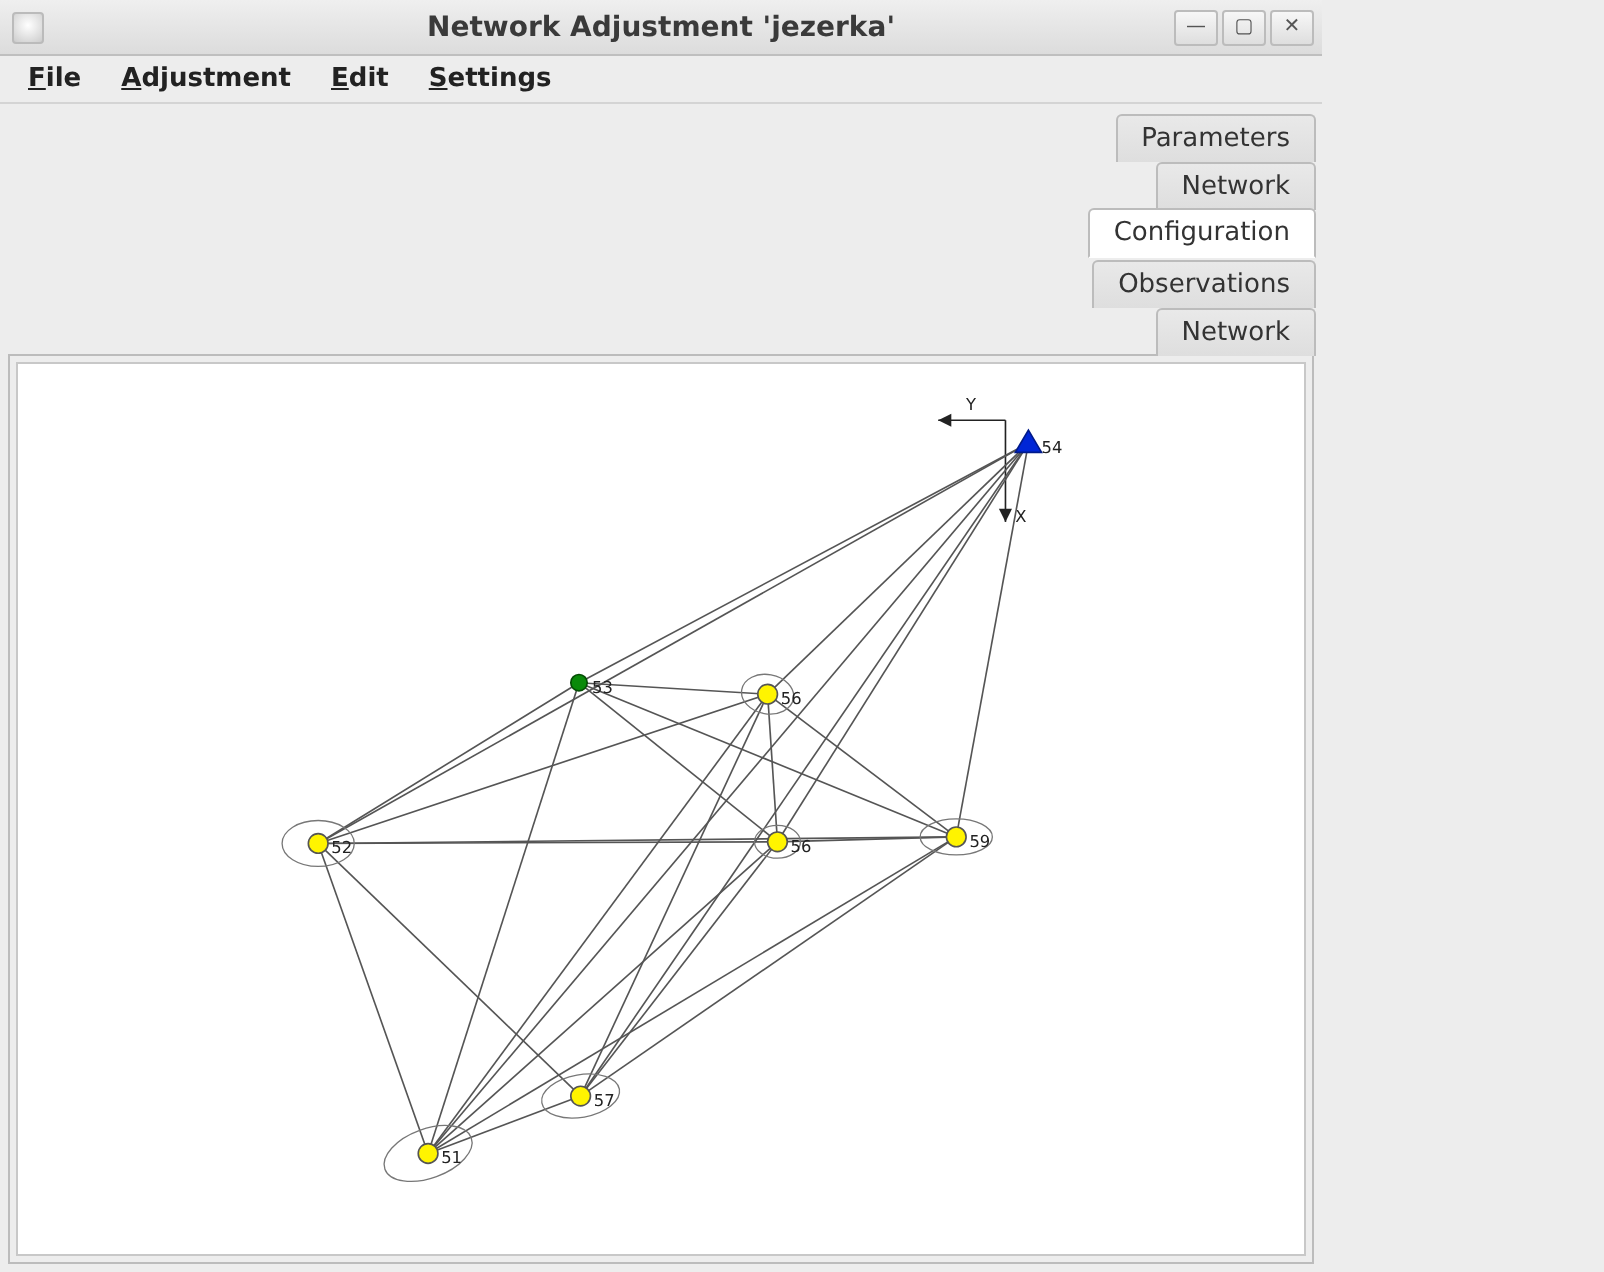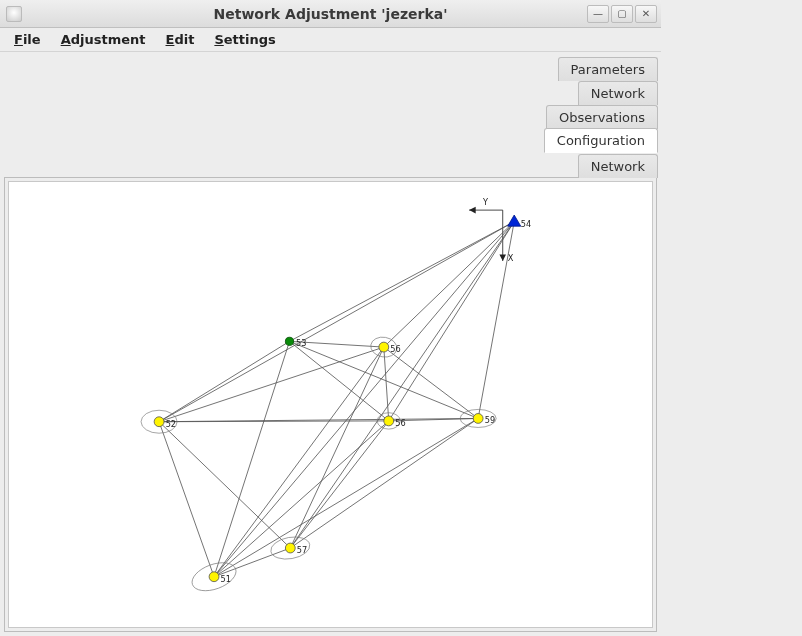--- a/index.html
+++ b/index.html
@@ -132,22 +132,22 @@
   <div class="menubar">
     <div class="menu-item"><span class="ul">F</span><span>ile</span></div>
     <div class="menu-item"><span class="ul">A</span><span>djustment</span></div>
     <div class="menu-item"><span class="ul">E</span><span>dit</span></div>
     <div class="menu-item"><span class="ul">S</span><span>ettings</span></div>
   </div>
 
   <div class="tabbar">
     <div class="tab">Parameters</div>
     <div class="tab">Network</div>
+    <div class="tab active">Configuration</div>
     <div class="tab">Observations</div>
-    <div class="tab active">Configuration</div>
     <div class="tab">Network</div>
   </div>
 
   <div class="content-frame">
     <div class="canvas-wrap">
       <svg id="net-svg" viewBox="0 0 784 540">
           <line x1="602" y1="33" x2="561" y2="33" class="axis"></line>
           <polygon points="561,33 569,29 569,37" fill="#222"></polygon>
           <text x="578" y="27" class="axis-label">Y</text>
           <line x1="602" y1="33" x2="602" y2="95" class="axis"></line>

